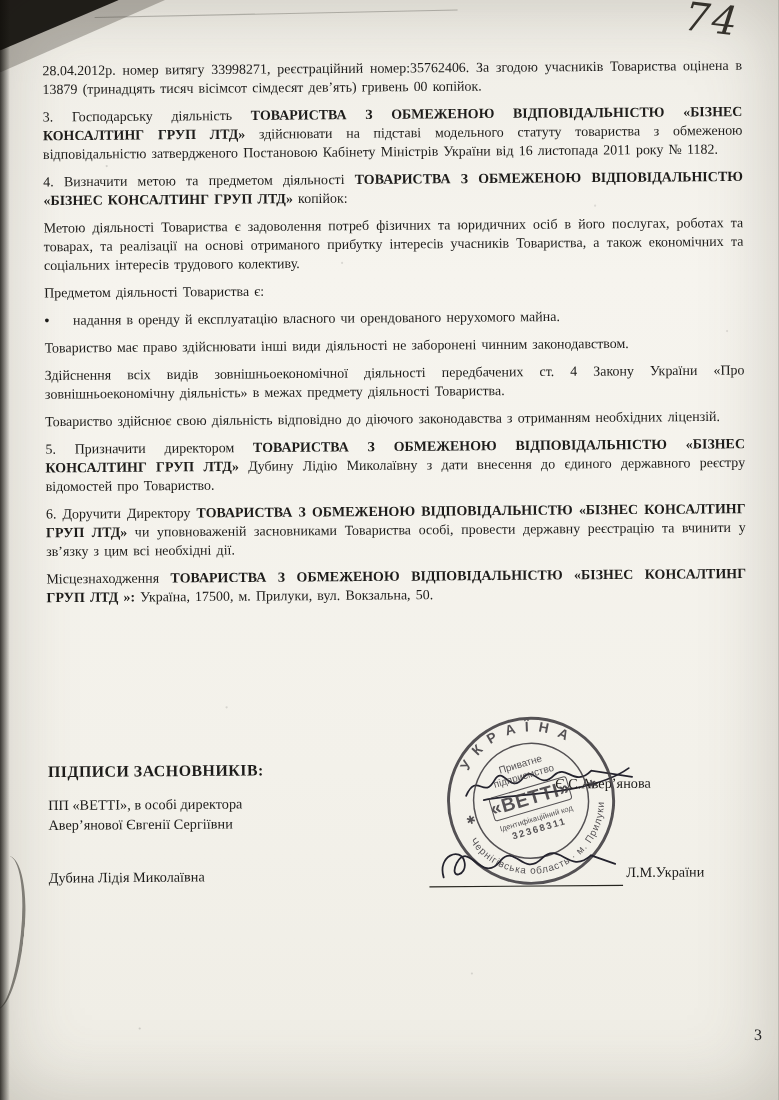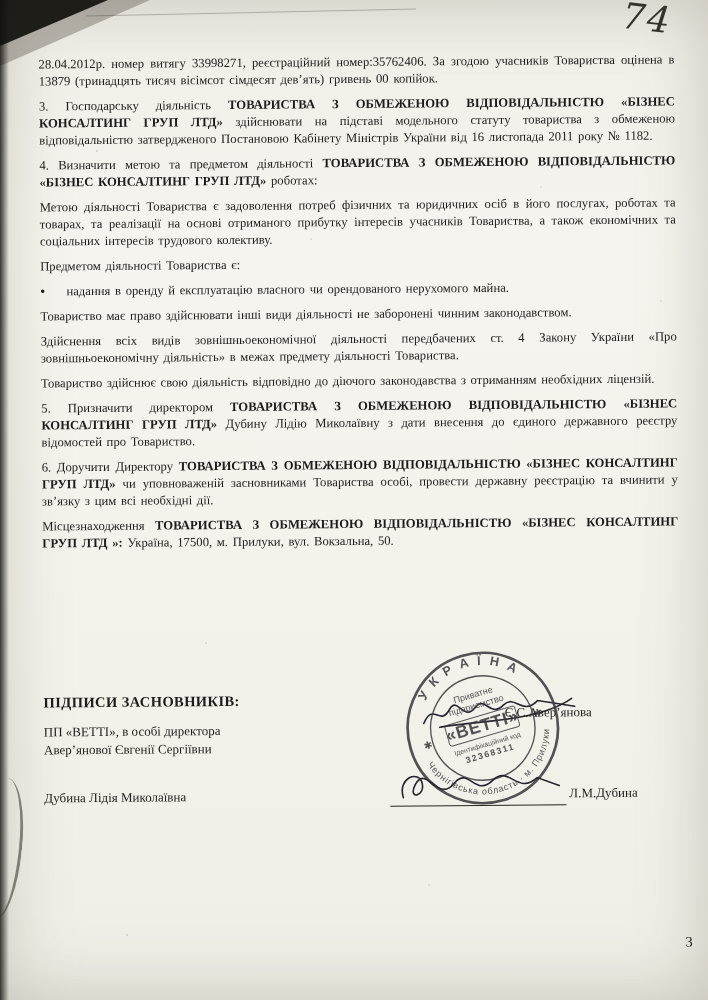--- a/index.html
+++ b/index.html
@@ -94,21 +94,21 @@
 <body>
 
 <div class="page">
   <div class="sheet">
 
     <div class="handwritten">74</div>
 
     <div class="textblock">
         <p class="para"><span>28.04.2012р. номер витягу 33998271, реєстраційний номер:35762406. За згодою учасників Товариства оцінена в 13879 (тринадцять тисяч вісімсот сімдесят дев’ять) гривень 00 копійок.</span></p>
         <p class="para"><span>3. Господарську діяльність </span><span class="b">ТОВАРИСТВА З ОБМЕЖЕНОЮ ВІДПОВІДАЛЬНІСТЮ «БІЗНЕС КОНСАЛТИНГ ГРУП ЛТД»</span><span> здійснювати на підставі модельного статуту товариства з обмеженою відповідальністю затвердженого Постановою Кабінету Міністрів України від 16 листопада 2011 року № 1182.</span></p>
-        <p class="para"><span>4. Визначити метою та предметом діяльності </span><span class="b">ТОВАРИСТВА З ОБМЕЖЕНОЮ ВІДПОВІДАЛЬНІСТЮ «БІЗНЕС КОНСАЛТИНГ ГРУП ЛТД»</span><span> роботах:</span></p>
+        <p class="para"><span>4. Визначити метою та предметом діяльності </span><span class="b">ТОВАРИСТВА З ОБМЕЖЕНОЮ ВІДПОВІДАЛЬНІСТЮ «БІЗНЕС КОНСАЛТИНГ ГРУП ЛТД»</span><span> копійок:</span></p>
         <p class="para"><span>Метою діяльності Товариства є задоволення потреб фізичних та юридичних осіб в його послугах, роботах та товарах, та реалізації на основі отриманого прибутку інтересів учасників Товариства, а також економічних та соціальних інтересів трудового колективу.</span></p>
         <p class="para"><span>Предметом діяльності Товариства є:</span></p>
         <p class="para bullet"><span class="bullet-dot">•</span><span>надання в оренду й експлуатацію власного чи орендованого нерухомого майна.</span></p>
         <p class="para"><span>Товариство має право здійснювати інші види діяльності не заборонені чинним законодавством.</span></p>
         <p class="para"><span>Здійснення всіх видів зовнішньоекономічної діяльності передбачених ст. 4 Закону України «Про зовнішньоекономічну діяльність» в межах предмету діяльності Товариства.</span></p>
         <p class="para"><span>Товариство здійснює свою діяльність відповідно до діючого законодавства з отриманням необхідних ліцензій.</span></p>
         <p class="para"><span>5. Призначити директором </span><span class="b">ТОВАРИСТВА З ОБМЕЖЕНОЮ ВІДПОВІДАЛЬНІСТЮ «БІЗНЕС КОНСАЛТИНГ ГРУП ЛТД»</span><span> Дубину Лідію Миколаївну з дати внесення до єдиного державного реєстру відомостей про Товариство.</span></p>
         <p class="para"><span>6. Доручити Директору </span><span class="b">ТОВАРИСТВА З ОБМЕЖЕНОЮ ВІДПОВІДАЛЬНІСТЮ «БІЗНЕС КОНСАЛТИНГ ГРУП ЛТД»</span><span> чи уповноваженій засновниками Товариства особі, провести державну реєстрацію та вчинити у зв’язку з цим всі необхідні дії.</span></p>
         <p class="para"><span>Місцезнаходження </span><span class="b">ТОВАРИСТВА З ОБМЕЖЕНОЮ ВІДПОВІДАЛЬНІСТЮ «БІЗНЕС КОНСАЛТИНГ ГРУП ЛТД »:</span><span> Україна, 17500, м. Прилуки, вул. Вокзальна, 50.</span></p>
       </div>
@@ -143,21 +143,21 @@
         <text class="c-star" x="22" y="106">✱</text>
         <text class="c-star" x="167" y="106">✱</text>
       </g>
     </svg>
 
     <div class="f2-line1">Дубина Лідія Миколаївна</div>
     <div class="sig2-line"></div>
     <svg class="sig-svg sig2" viewBox="0 0 168 40">
       <path d="M8,28 C2,8 24,0 27,14 C30,27 12,31 20,15 C32,-6 42,36 60,13 C74,-2 80,29 98,11 C114,-4 122,27 142,9 L164,17"></path>
     </svg>
-    <div class="signed2">Л.М.Дубина</div>
+    <div class="signed2">Л.М.України</div>
 
     <div class="page-number">3</div>
   </div>
 
   <div class="corner-tl2"></div>
   <div class="corner-tl"></div>
   <div class="edge-left"></div>
   <div class="scratch"></div>
   <div class="fold-bl"></div>
   <div class="speckles"></div>

